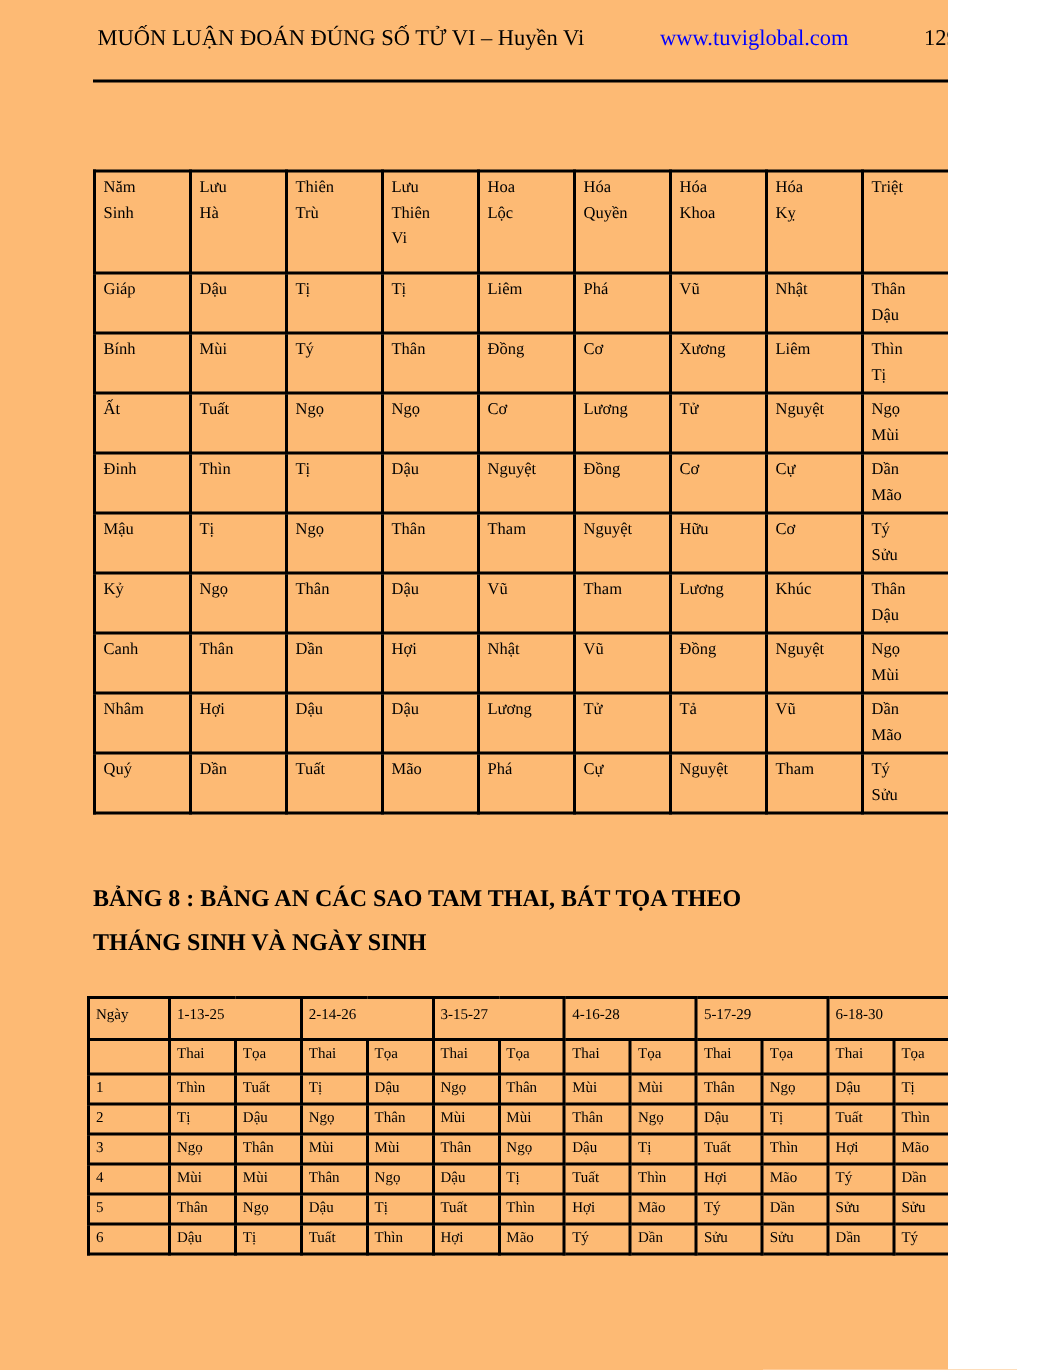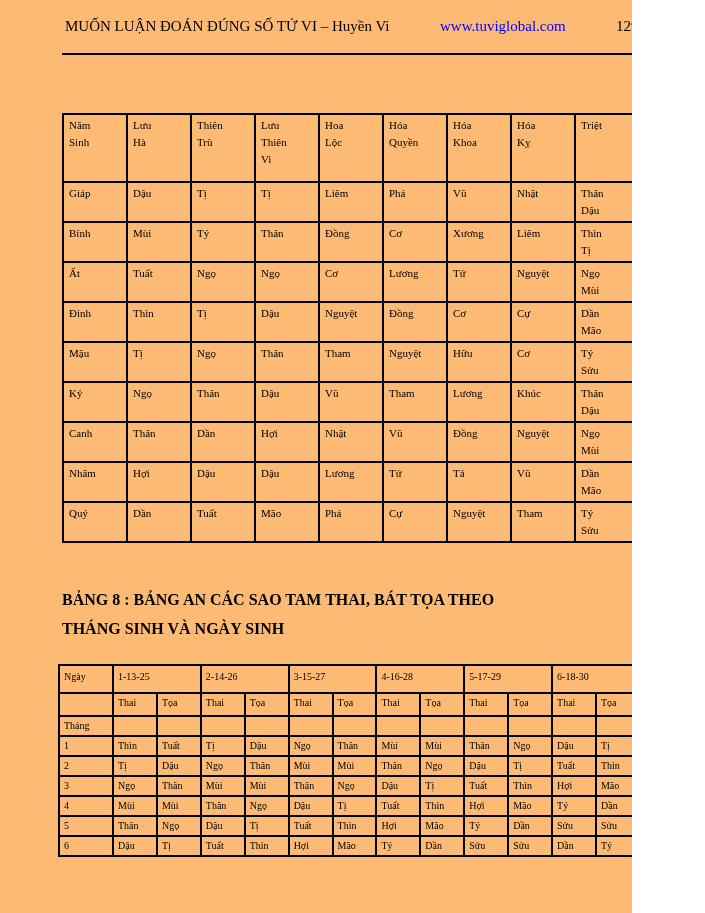--- a/index.html
+++ b/index.html
@@ -278,35 +278,20 @@
           <th>Tọa</th>
           <th>Thai</th>
           <th>Tọa</th>
           <th>Thai</th>
           <th>Tọa</th>
           <th>Thai</th>
           <th>Tọa</th>
           <th>Thai</th>
           <th>Tọa</th>
         </tr>
-      <tr class="month-row">
-          <th>Tháng</th>
-          <td></td>
-          <td></td>
-          <td></td>
-          <td></td>
-          <td></td>
-          <td></td>
-          <td></td>
-          <td></td>
-          <td></td>
-          <td></td>
-          <td></td>
-          <td></td>
-        </tr>
     </thead>
     <tbody>
         <tr>
           <td>1</td>
           <td>Thìn</td>
           <td>Tuất</td>
           <td>Tị</td>
           <td>Dậu</td>
           <td>Ngọ</td>
           <td>Thân</td>

